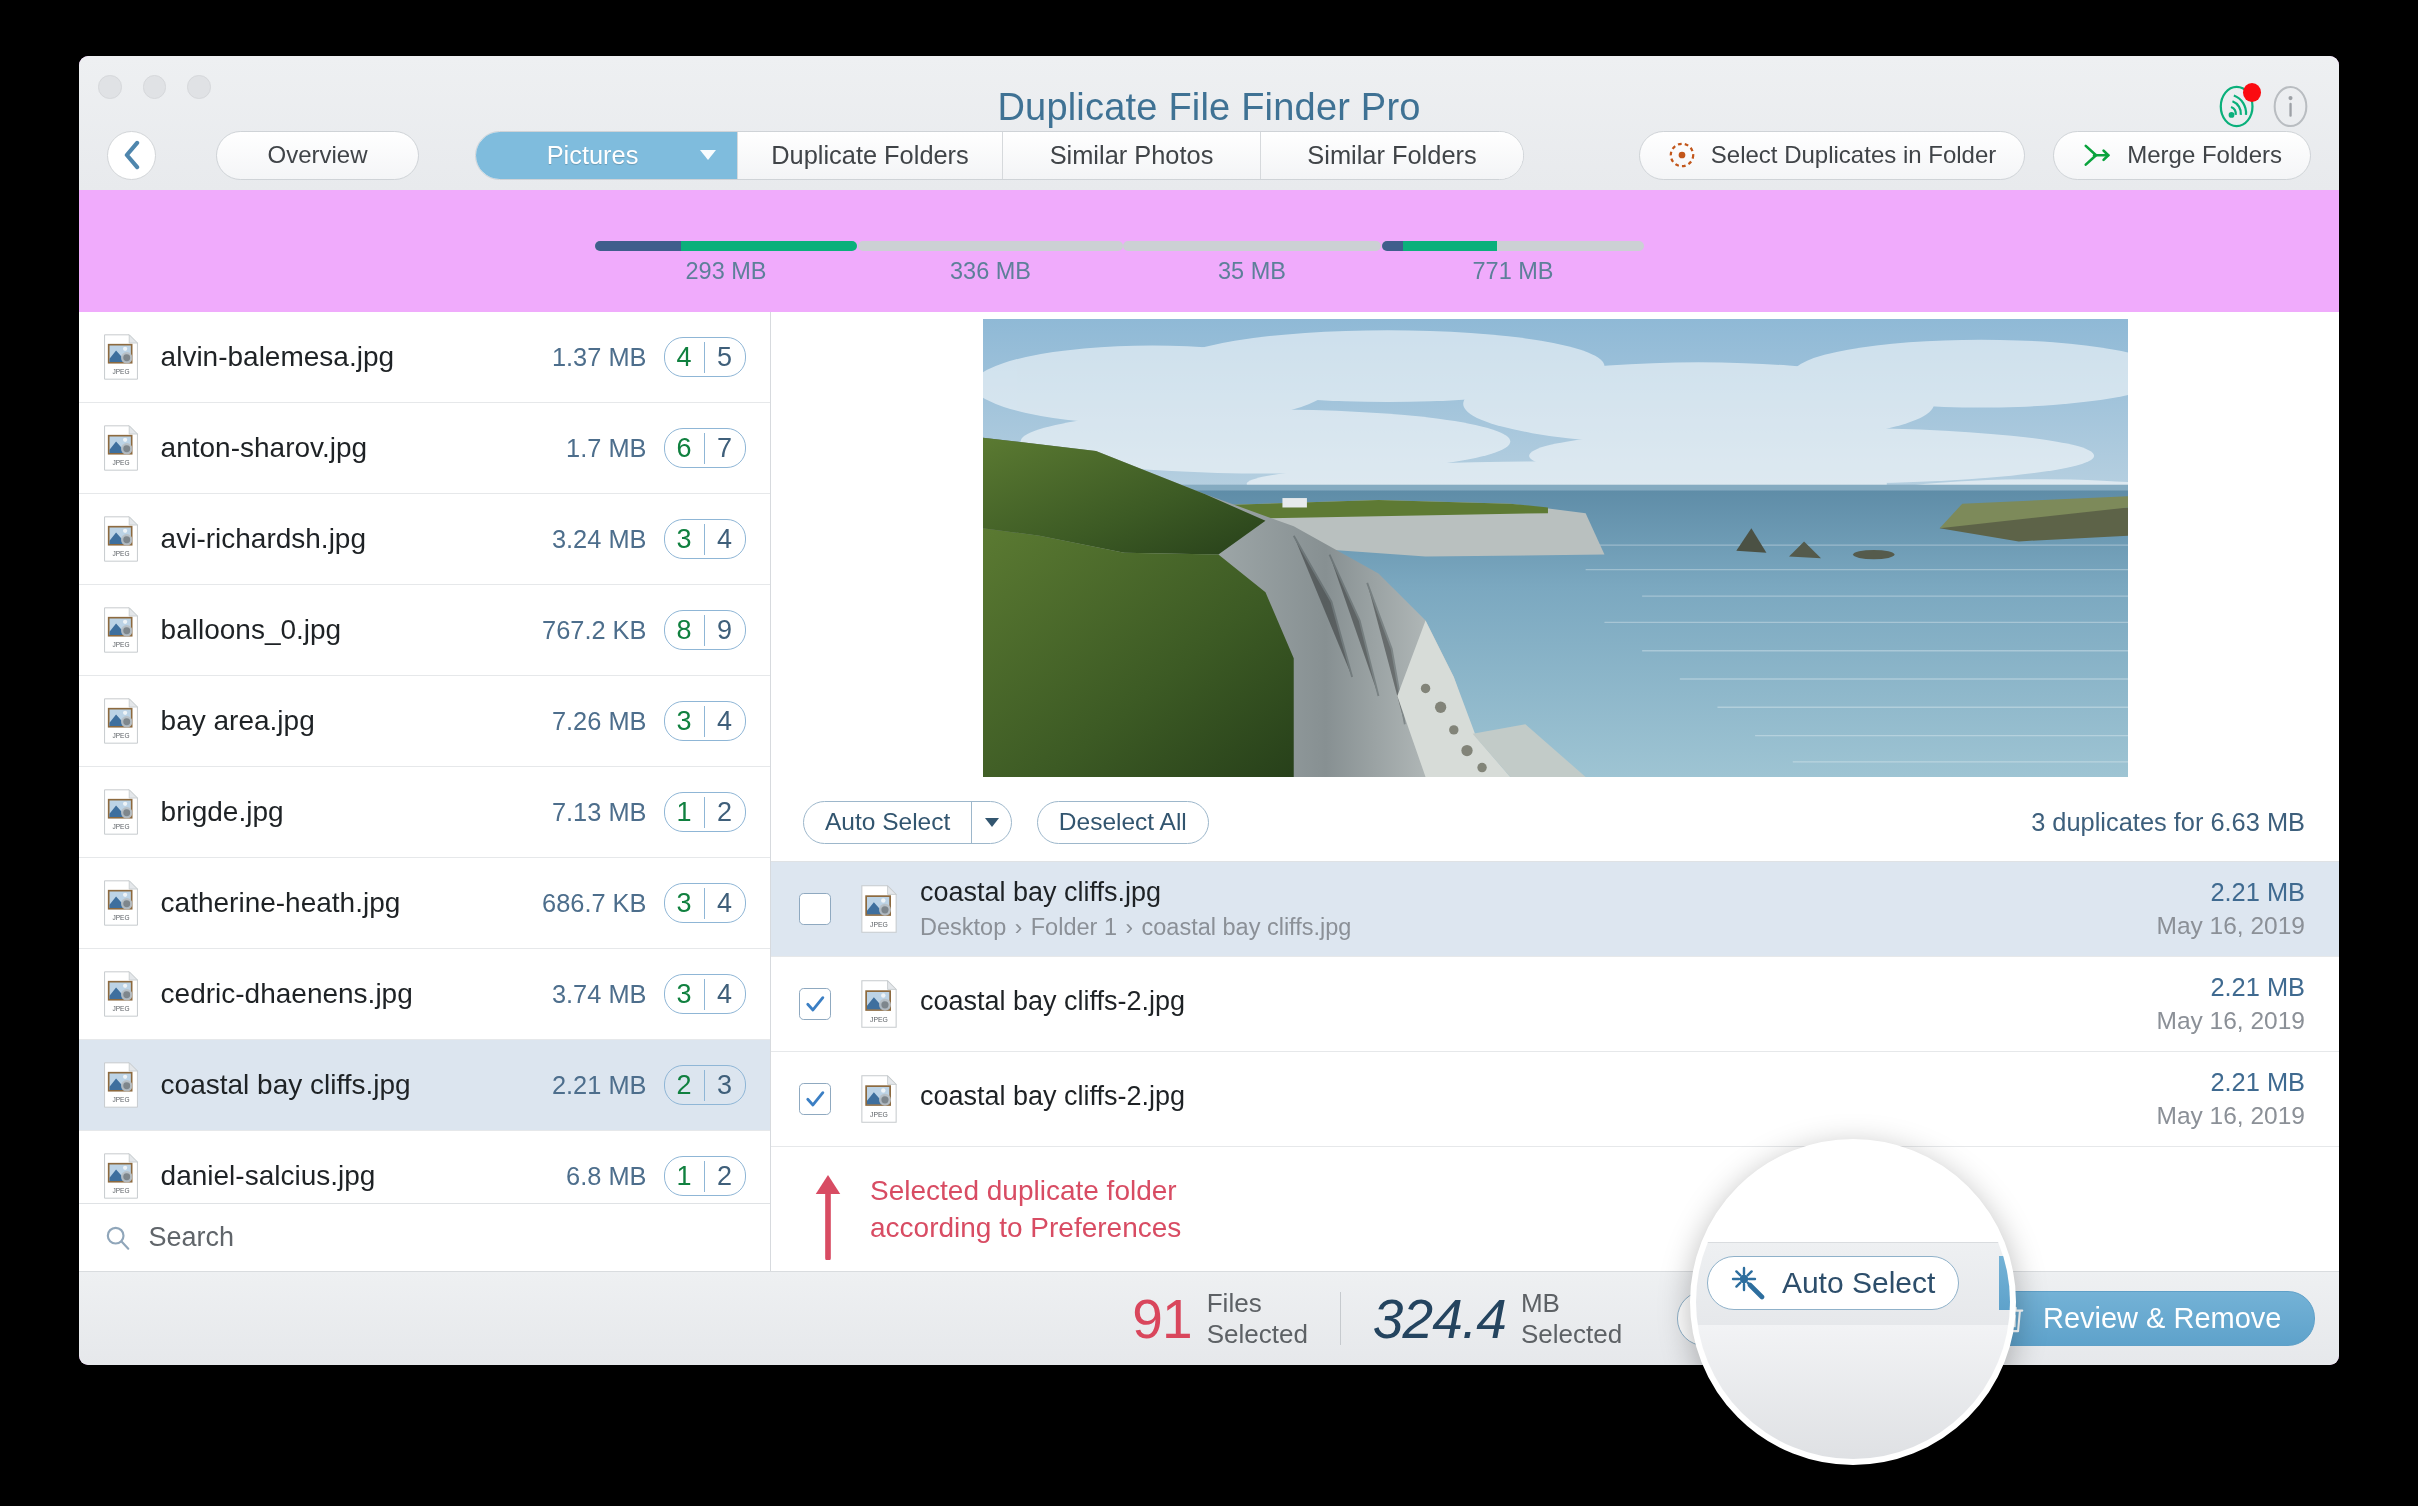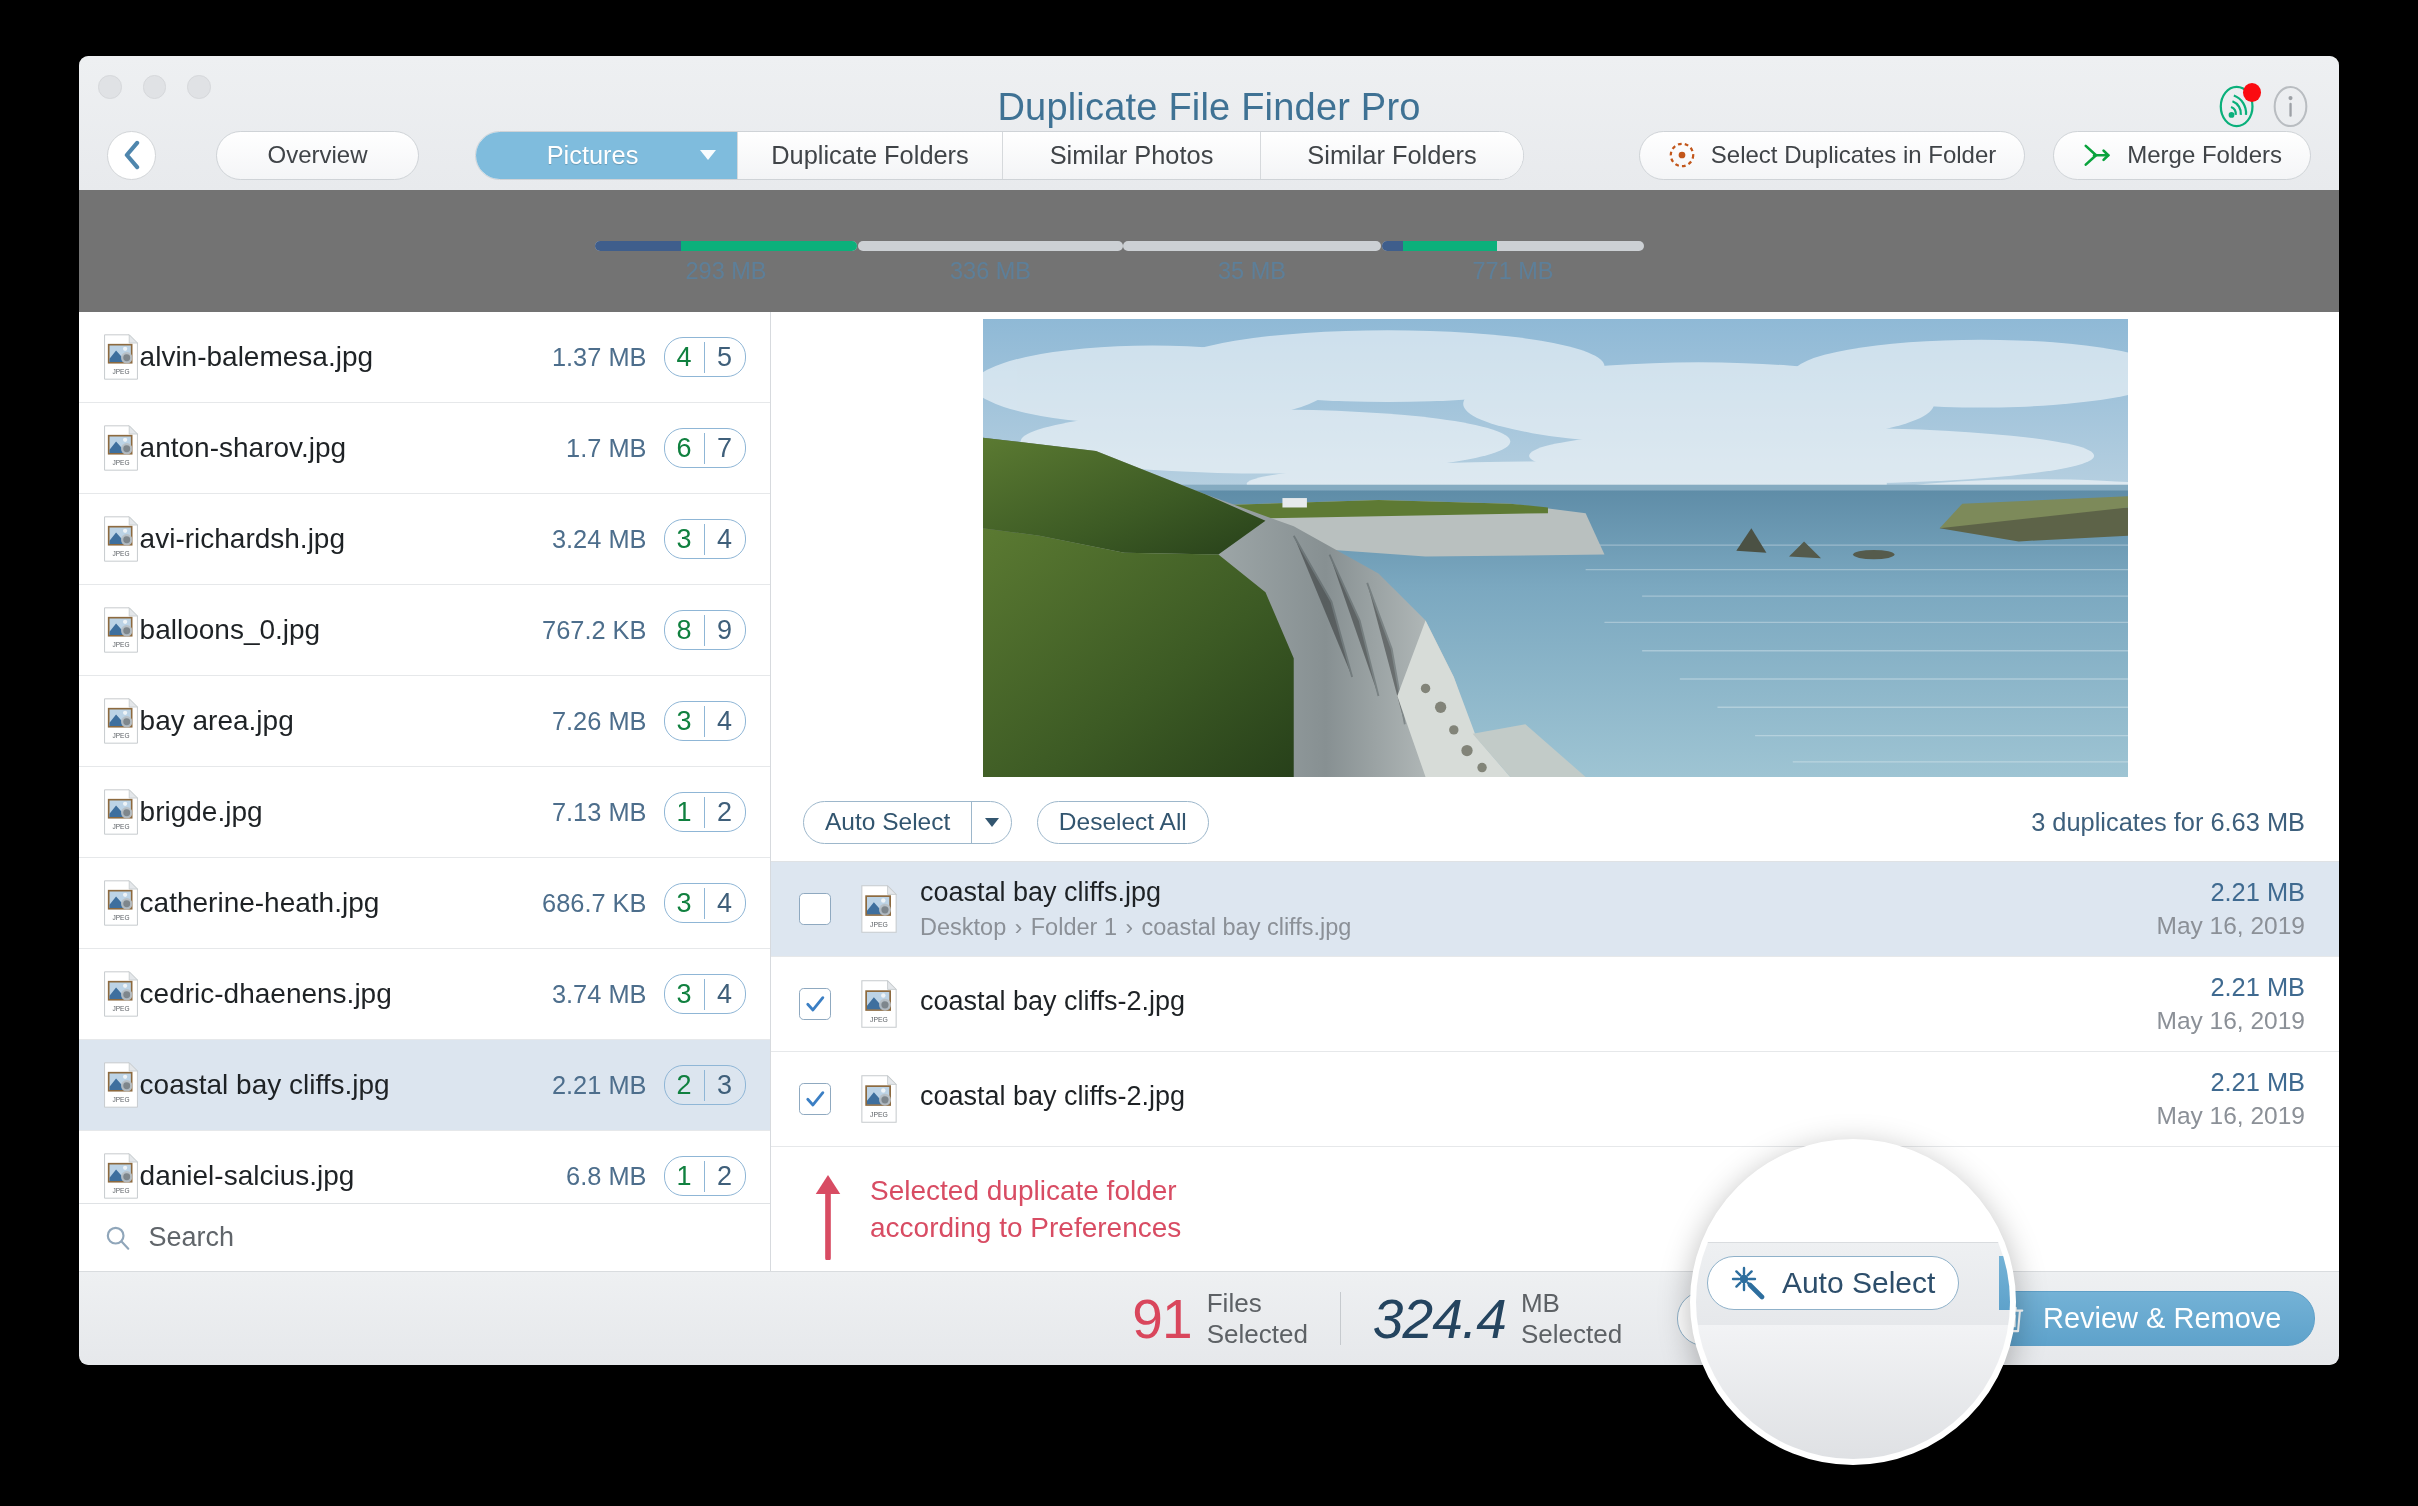--- a/index.html
+++ b/index.html
@@ -8,21 +8,21 @@
     background: #000;
     font-family: "Liberation Sans", sans-serif;
     overflow: hidden;
   }
 
   
   #app-window {
     position: absolute;
     left: 79px; top: 56px;
     width: 2260px; height: 1309px;
-    background: #737373;
+    background: #f0abfc;
     border-radius: 9.4px;
     box-shadow: 0 11.3px 45px rgba(0,0,0,.55);
     overflow: hidden;
   }
 
   
   #titlebar {
     position: relative;
     height: 134px;
     background: linear-gradient(#eef0f2, #e8eaed);
@@ -160,20 +160,21 @@
     display: flex; align-items: center;
     padding: 0 24.5px 0 22.6px;
     border-bottom: 0.9px solid #e6e8ea;
     cursor: pointer;
     background: #fff;
   }
   .file-row.selected { background: #dce5ef; }
   .fname {
     flex: 1 1 auto;
     font-size: 28px; color: #1e2225;
+    margin-left: 21px;
     white-space: nowrap; overflow: hidden;
   }
   .fsize { font-size: 25.4px; color: #4d6e8c; margin-right: 17px; white-space: nowrap; }
   .pill-count {
     display: flex; align-items: center;
     border: 0.9px solid #8fb6d6;
     border-radius: 19px;
     height: 40px; overflow: hidden;
     flex: none;
   }

